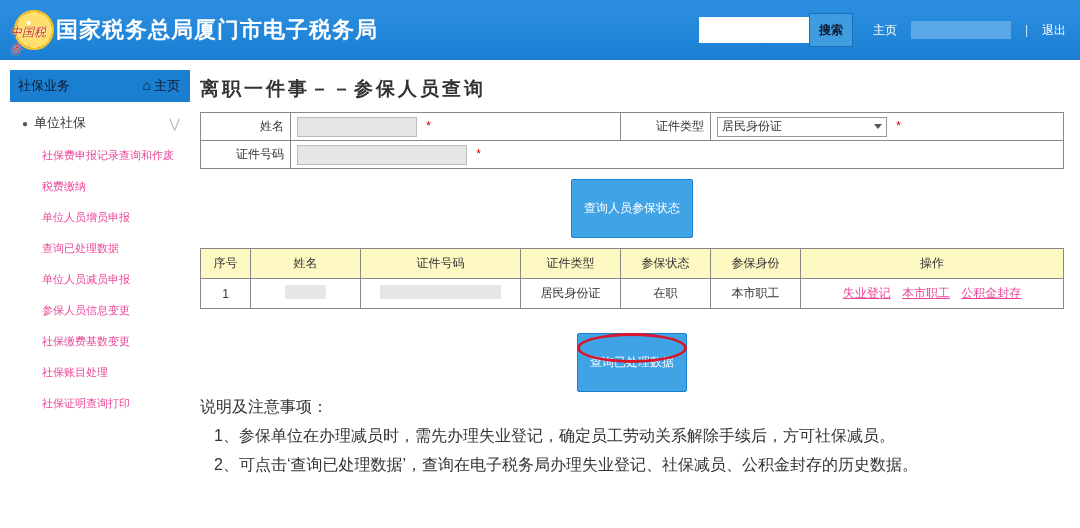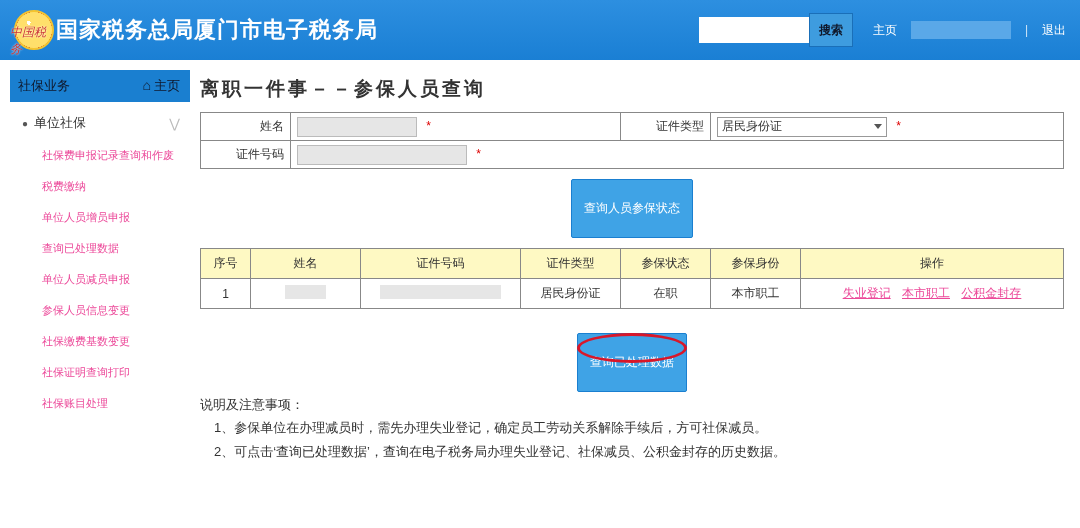--- a/index.html
+++ b/index.html
@@ -98,21 +98,21 @@
   .mask-cell { background: #e6e6e6; height: 14px; display: inline-block; width: 60%; }
   .link-blue { color: #ec4899; text-decoration: underline; cursor: pointer; margin: 0 4px; white-space: nowrap; }
 
   .highlight-row { text-align: center; margin-top: 24px; position: relative; height: 30px; }
   .red-ellipse {
     position: absolute; left: 50%; top: 50%; transform: translate(-50%, -50%);
     width: 110px; height: 30px; border: 3px solid #d8172a; border-radius: 50%;
     pointer-events: none;
   }
 
-  .notes { margin-top: 30px; font-size: 13px; line-height: 1.8; }
+  .notes { margin-top: 30px; font-size: 16px; line-height: 1.8; }
   .notes .notes-title { }
   .notes ol { list-style: none; padding-left: 14px; }
 </style>
 </head>
 <body>
 
 <div class="header">
   <div class="logo-circle">
     <span class="logo-script">中国税务</span>
   </div>
@@ -142,22 +142,22 @@
         <span class="expand">⋁</span>
       </div>
       <div class="tree-children">
         <div class="tree-item">社保费申报记录查询和作废</div>
         <div class="tree-item">税费缴纳</div>
         <div class="tree-item">单位人员增员申报</div>
         <div class="tree-item">查询已处理数据</div>
         <div class="tree-item">单位人员减员申报</div>
         <div class="tree-item">参保人员信息变更</div>
         <div class="tree-item">社保缴费基数变更</div>
+        <div class="tree-item">社保账目处理</div>
         <div class="tree-item">社保证明查询打印</div>
-        <div class="tree-item">社保账目处理</div>
       </div>
     </div>
   </div>
 
   <div class="main">
     <div class="page-title">离职一件事－－参保人员查询</div>
 
     <table class="form-table">
       <tbody>
           <tr>

